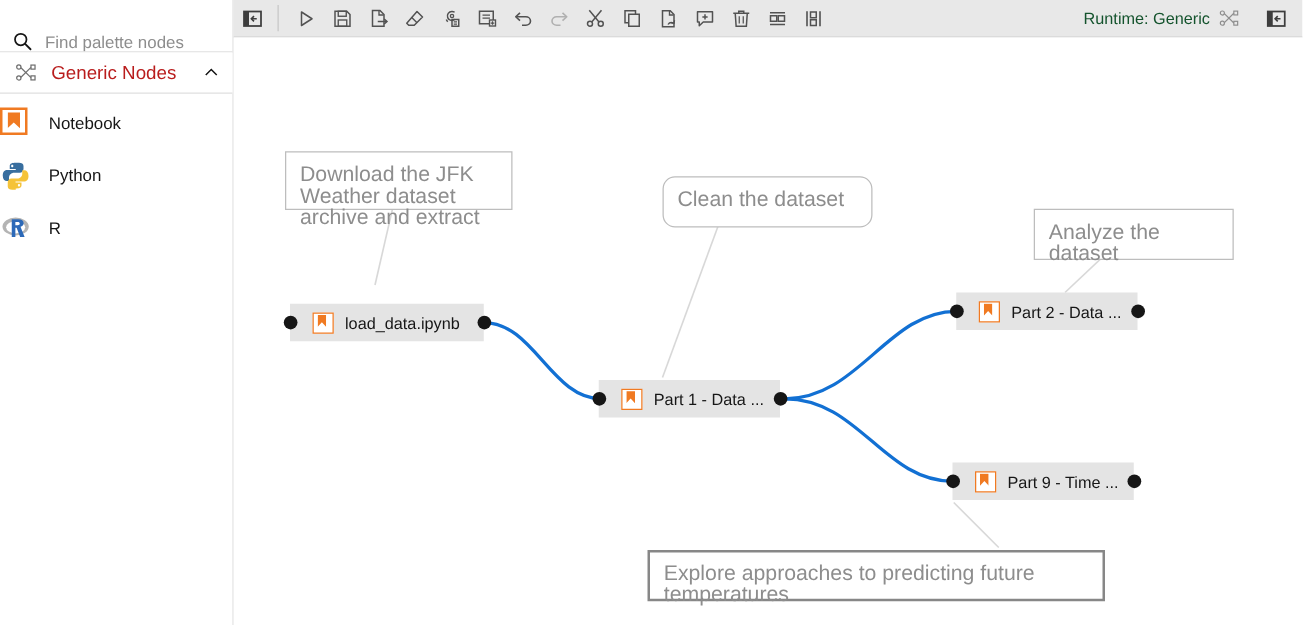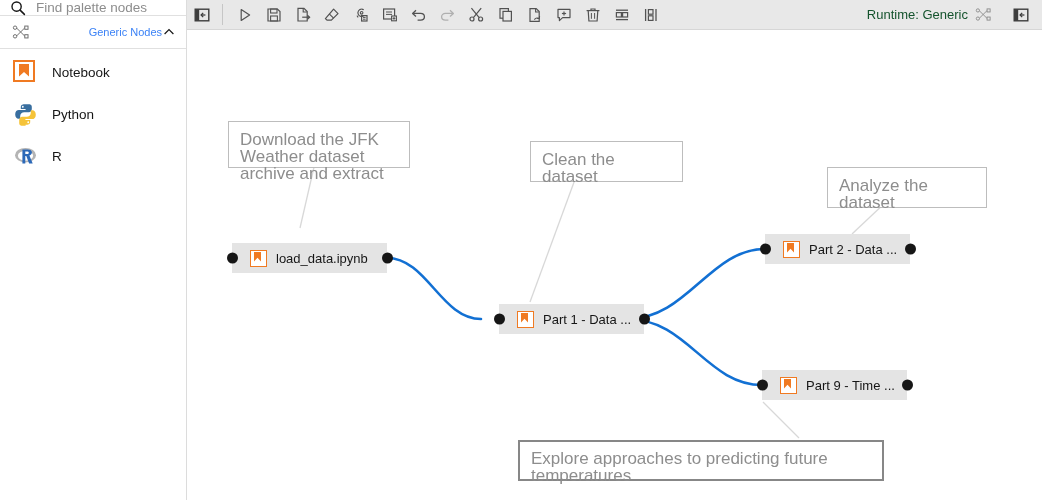--- a/index.html
+++ b/index.html
@@ -27,23 +27,23 @@
   .palette {
     width: 187px;
     height: 500px;
     background: #ffffff;
     border-right: 1px solid #dcdcdc;
     box-sizing: border-box;
     flex: 0 0 187px;
     position: relative;
   }
   .palette-search {
-    height: 16px;
-    display: flex;
-    align-items: center;
+    height: 42px;
+    display: flex;
+    align-items: flex-end;
     border-bottom: 1px solid #e0e0e0;
     padding-left: 10px;
     box-sizing: border-box;
   }
   .palette-search .search-ico {
     width: 16px;
     height: 16px;
     flex: 0 0 16px;
     margin-right: 10px;
     display: block;
@@ -73,36 +73,34 @@
     cursor: pointer;
   }
   .category-header .cat-ico {
     width: 18px;
     height: 18px;
     flex: 0 0 18px;
     margin-right: 11px;
   }
   .category-header .cat-label {
     flex: 1 1 auto;
-    font-size: 11px;
-    color: #3b82f6;
-    text-align: right;
+    font-size: 15px;
+    color: #b91c1c;
   }
   .category-header .chevron {
     width: 14px;
     height: 14px;
     flex: 0 0 14px;
   }
 
   .node-list { padding-top: 2px; }
   .node-item {
     height: 42px;
     display: flex;
     align-items: center;
-    padding-left: 13px;
     cursor: grab;
   }
   .node-item .n-ico {
     width: 25px;
     height: 25px;
     flex: 0 0 25px;
     margin-right: 14px;
     position: relative;
   }
   .node-item .n-label {
@@ -484,40 +482,40 @@
 
         <path d="M 200 228 C 240 228, 254 289, 294 289" fill="none" stroke="#1270d3" stroke-width="2.6" stroke-linecap="round"></path>
         <path d="M 441 289 C 500 289, 523 219, 578 219" fill="none" stroke="#1270d3" stroke-width="2.6" stroke-linecap="round"></path>
         <path d="M 441 289 C 500 289, 520 355, 575 355" fill="none" stroke="#1270d3" stroke-width="2.6" stroke-linecap="round"></path>
       </svg>
 
       <div class="comment" style="left:41px; top:91px; width:182px; height:47px;">
         <span>Download the JFK Weather dataset archive and extract</span>
       </div>
 
-      <div class="comment" style="left:343px; top:111px; width:153px; height:41px;">
+      <div class="comment" style="left:343px; top:111px; width:168px; height:41px;border-radius:10px;">
         <span>Clean the dataset</span>
       </div>
 
       <div class="comment" style="left:640px; top:137px; width:160px; height:41px;">
         <span>Analyze the dataset</span>
       </div>
 
       <div class="comment selected" style="left:331px; top:410px; width:366px; height:41px; padding-top:8px;">
         <span>Explore approaches to predicting future temperatures</span>
       </div>
 
       <div class="pnode" style="left:45px; top:213px; width:155px;">
         <div class="port in"></div>
         <div class="pn-ico"></div>
         <span class="pn-label">load_data.ipynb</span>
         <div class="port out"></div>
       </div>
 
-      <div class="pnode" style="left:312px; top:274px; width:145px;text-align:center;">
+      <div class="pnode" style="left:292px; top:274px; width:145px;text-align:center;">
         <div class="port in"></div>
         <div class="pn-ico"></div>
         <span class="pn-label">Part 1 - Data ...</span>
         <div class="port out"></div>
       </div>
 
       <div class="pnode" style="left:578px; top:204px; width:145px;">
         <div class="port in"></div>
         <div class="pn-ico"></div>
         <span class="pn-label">Part 2 - Data ...</span>

